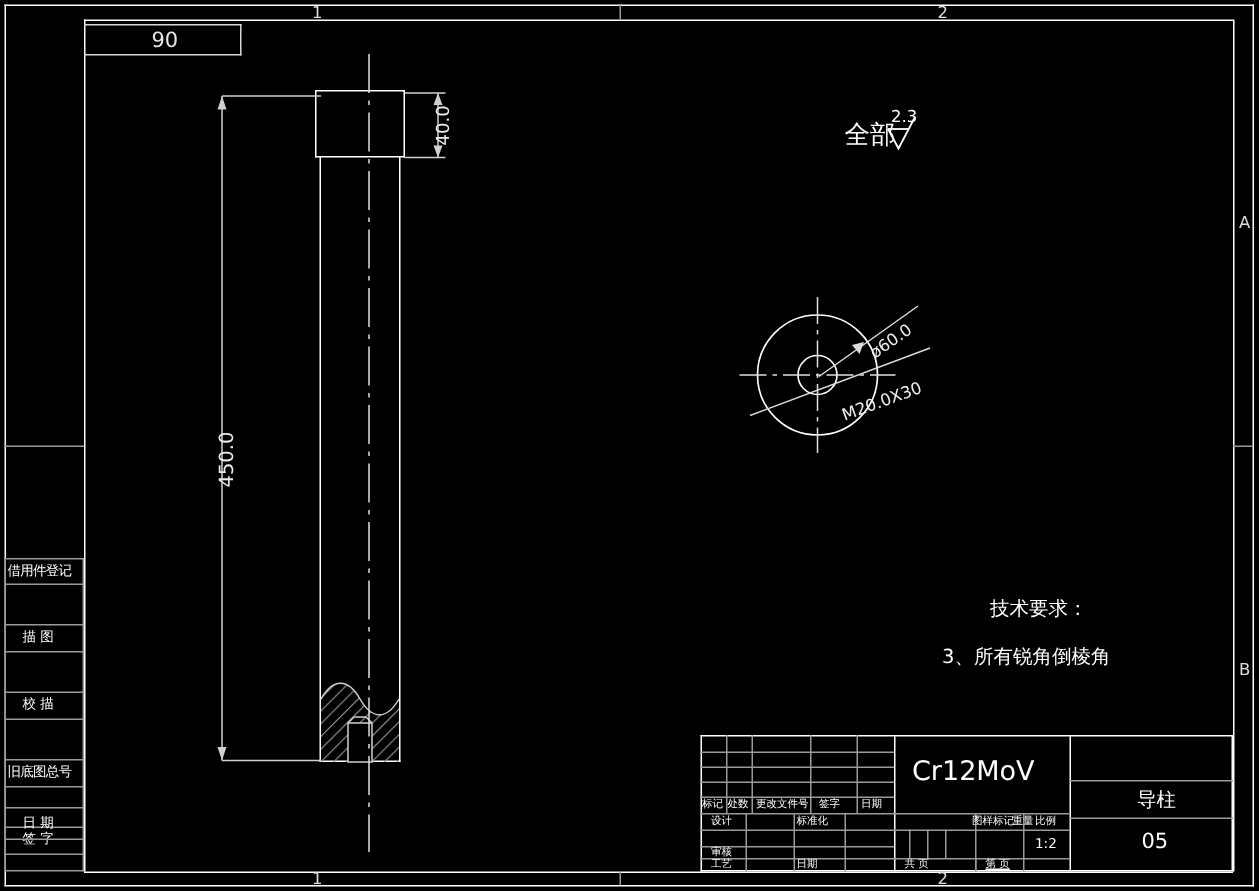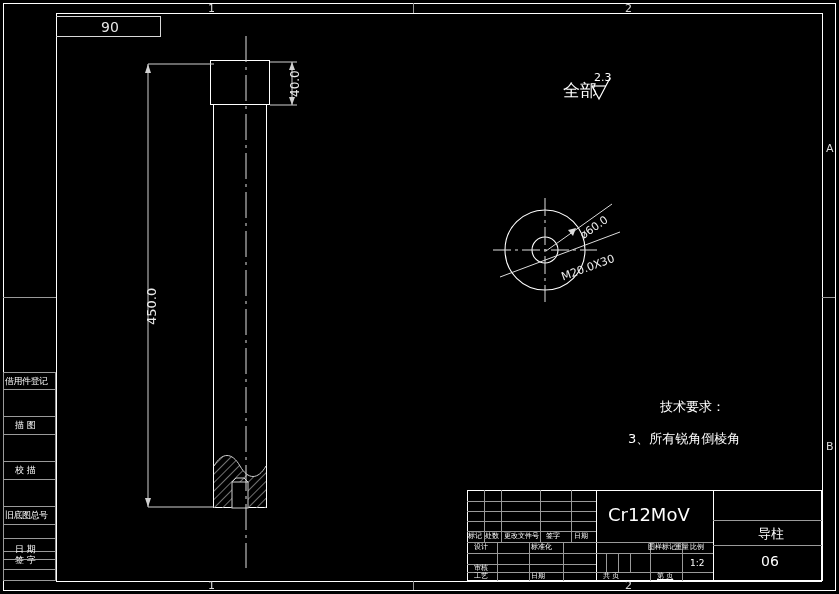--- a/index.html
+++ b/index.html
@@ -216,16 +216,16 @@
     <div class="txt cjk" style="left:133px;top:54px;font-size:7px;margin-left:48px;">图样标记</div>
     <div class="txt cjk" style="left:208px;top:54px;font-size:7px;">重量</div>
     <div class="txt cjk" style="left:223px;top:54px;font-size:7px;">比例</div>
     <div class="txt" style="left:223px;top:69px;font-size:9px;">1:2</div>
     <div class="txt cjk" style="left:136px;top:83px;font-size:7px;">共      页</div>
     <div class="txt cjk" style="left:190px;top:83px;font-size:7px;text-decoration:underline;">第      页</div>
 
     <div class="hline thin" style="left:246px;top:30px;width:109px;"></div>
     <div class="hline thin" style="left:246px;top:55px;width:109px;"></div>
     <div class="txt cjk" style="left:291px;top:37px;font-size:13px;">导柱</div>
-    <div class="txt" style="left:294px;top:64px;font-size:14px;">06</div>
+    <div class="txt" style="left:294px;top:64px;font-size:14px;">05</div>
   </div>
 
 </div>
 
 </body></html>

